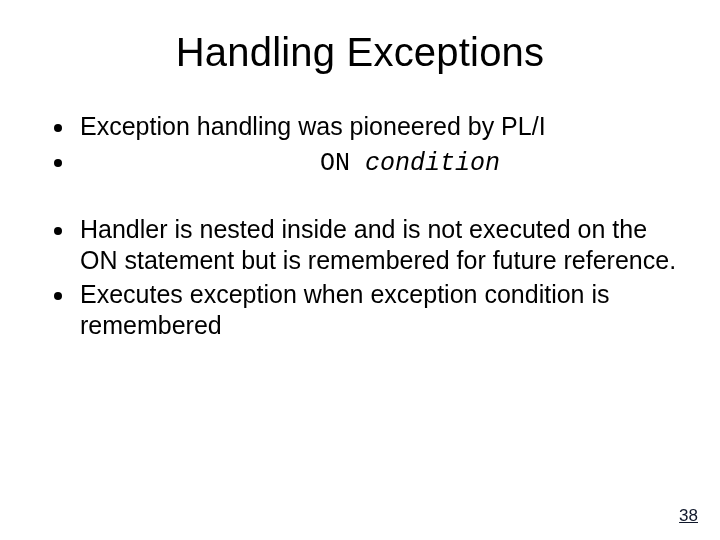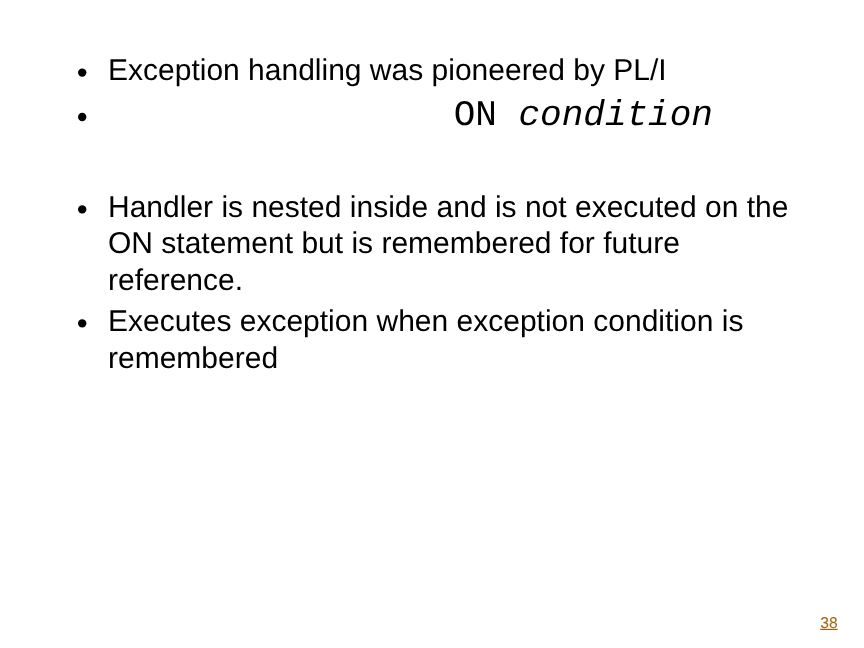--- a/index.html
+++ b/index.html
@@ -21,55 +21,56 @@
   }
   .title {
     text-align: center;
     font-size: 40px;
     font-weight: 400;
     margin: 0 0 36px 0;
     letter-spacing: 0.2px;
   }
   ul.bullets {
     list-style: disc;
-    margin: 14px;
+    margin: 4px;
     padding: 0 0 0 42px;
     font-size: 25px;
     line-height: 1.22;
   }
   ul.bullets > li {
     margin: 0 0 4px 0;
     padding-left: 4px;
   }
   .code-block {
     font-family: "Courier New", Courier, monospace;
-    font-size: 30px;
+    font-size: 25px;
     line-height: 1.25;
     margin: 2px 0 4px 0;
     text-align: left;
   }
   .code-line {
     white-space: pre;
   }
   .kw { font-style: normal; }
   .arg { font-style: italic; }
   .page-num {
     position: absolute;
     right: 22px;
     bottom: 14px;
-    font-size: 13px;
-    color: #a16207;
+    font-size: 17px;
+    color: #0f172a;
     text-decoration: underline;
   }
 </style>
 </head>
 <body>
 
 <div class="slide">
 
+  <h1 class="title">Handling Exceptions</h1>
 
   <ul class="bullets">
     <li>Exception handling was pioneered by PL/I</li>
     <li>
       <div class="code-block">
         <div class="code-line"><span>                </span><span class="kw">ON </span><span class="arg">condition</span></div>
         <div class="code-line"><span>                   </span></div>
       </div>
     </li>
     <li>Handler is nested inside and is not executed on the ON statement but is remembered for future reference.</li>

